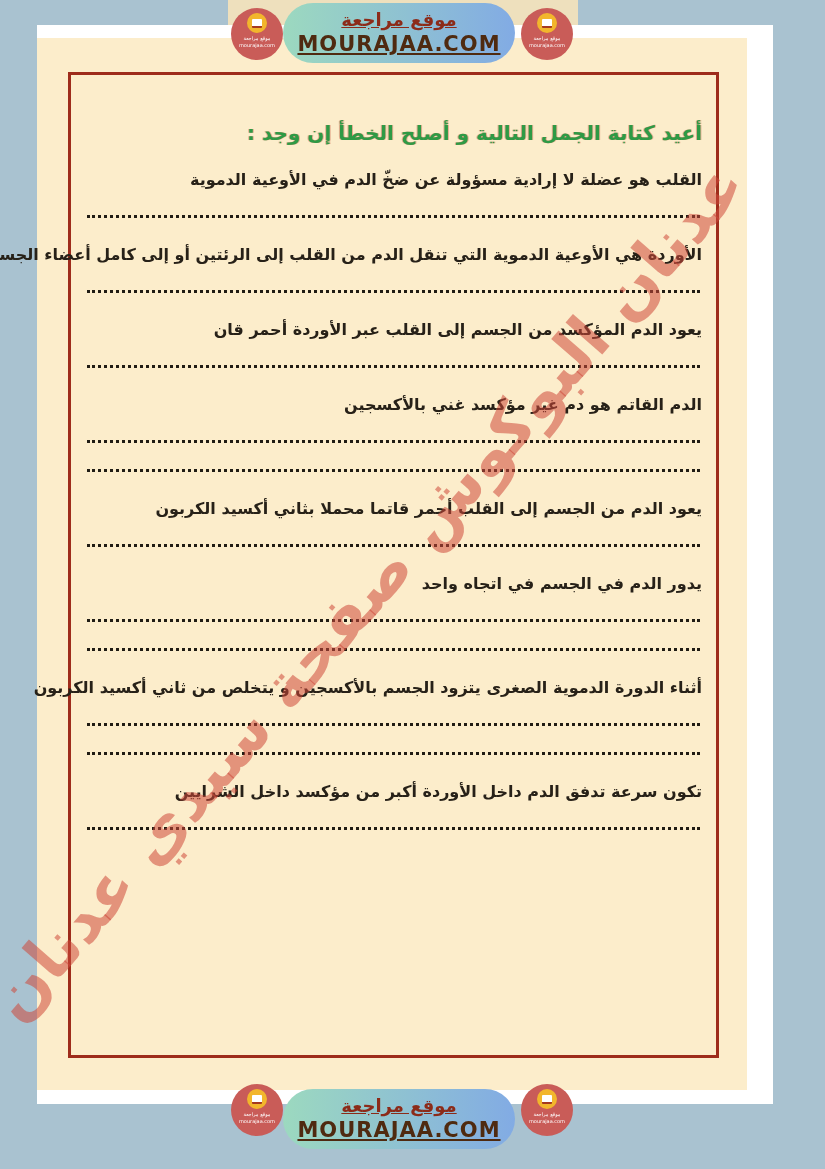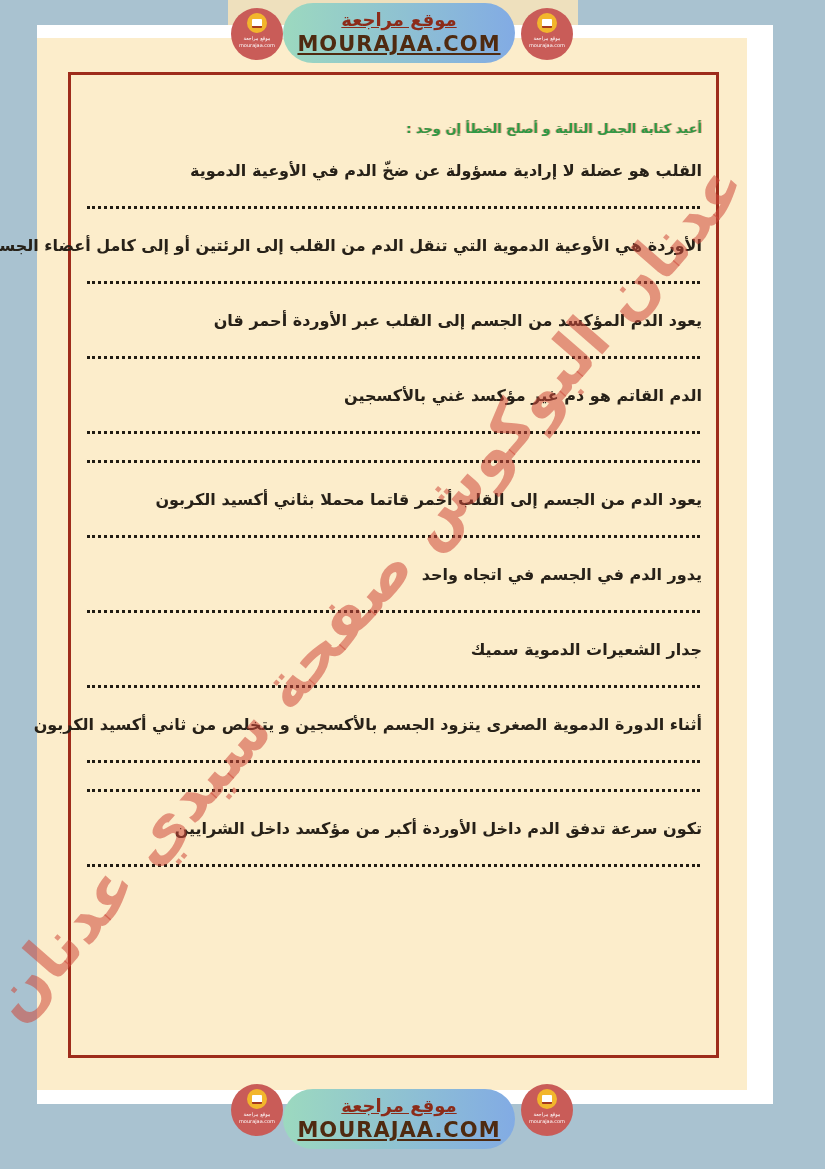--- a/index.html
+++ b/index.html
@@ -12,21 +12,21 @@
   .sheet{position:absolute;left:37px;top:25px;width:736px;height:1079px;background:#ffffff;}
   .paper{position:absolute;left:37px;top:38px;width:710px;height:1052px;background:#fcedcb;}
   .top-band{position:absolute;left:228px;top:0;width:350px;height:30px;background:#eee0bd;}
   
   .redbox{
     position:absolute;left:68px;top:72px;width:651px;height:986px;
     border:3px solid #9e2c1b;box-sizing:border-box;
     padding:46px 14px 0 14px;direction:rtl;
   }
   .ws-title{
-    margin:0 0 24px 0;font-size:13px;font-weight:bold;color:#2e9a45;
+    margin:0 0 24px 0;font-size:20px;font-weight:bold;color:#2e9a45;
     text-shadow:1px 0 0 rgba(190,60,40,.35), -1px 0 0 rgba(190,60,40,.35);
   }
   .sentence{
     margin:0;font-size:16px;font-weight:bold;color:#272118;
     white-space:nowrap;line-height:22px;
   }
   .dots{
     height:0;border-bottom:3px dotted #201c14;
     margin:24px 2px 26px 2px;
   }
@@ -114,21 +114,20 @@
   <div class="dots"></div>
 
   <div class="dots"></div>
 
   <p class="sentence">يعود الدم من الجسم إلى القلب أحمر قاتما محملا بثاني أكسيد الكربون</p>
   <div class="dots"></div>
 
   <p class="sentence">يدور الدم في الجسم في اتجاه واحد</p>
   <div class="dots"></div>
 
-  <p class="sentence">جدار الشعيرات الدموية سميك</p>
   <div class="dots"></div>
 
   <p class="sentence">أثناء الدورة الدموية الصغرى يتزود الجسم بالأكسجين و يتخلص من ثاني أكسيد الكربون</p>
   <div class="dots"></div>
 
   <div class="dots"></div>
 
   <p class="sentence">تكون سرعة تدفق الدم داخل الأوردة أكبر من مؤكسد داخل الشرايين</p>
   <div class="dots"></div>
 </div>

